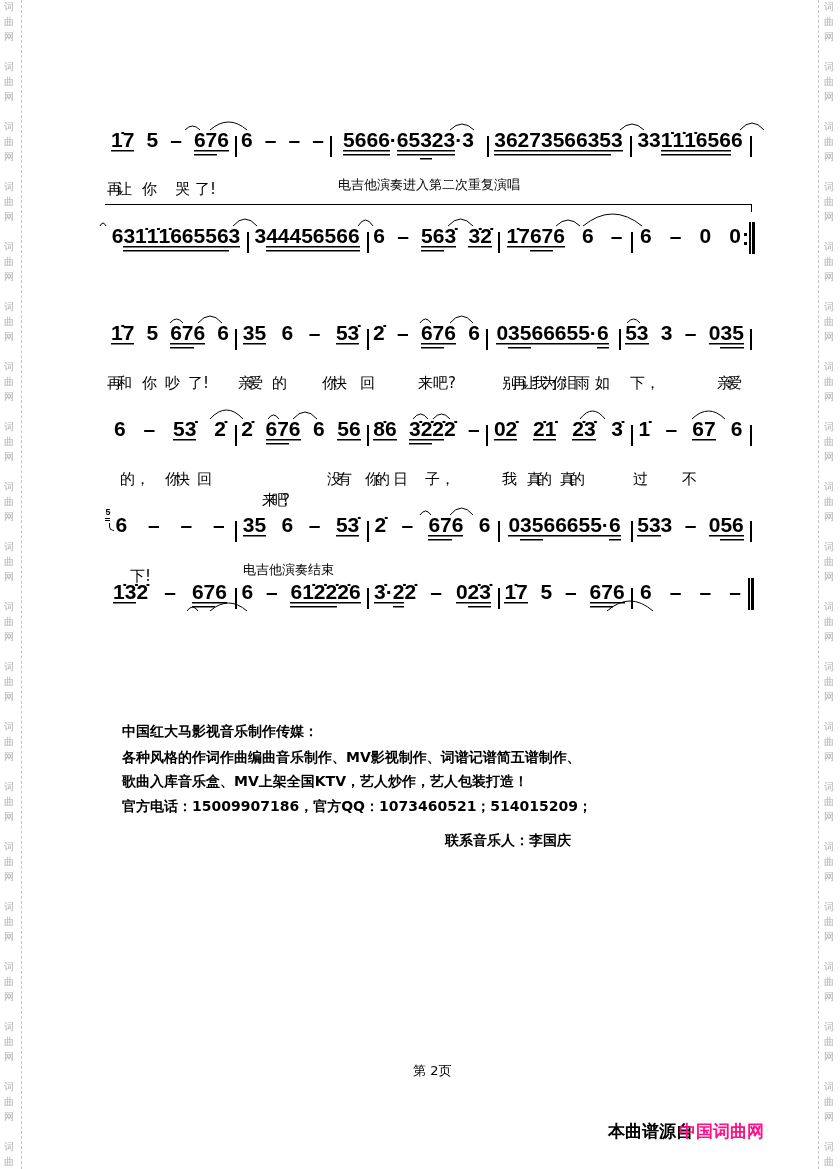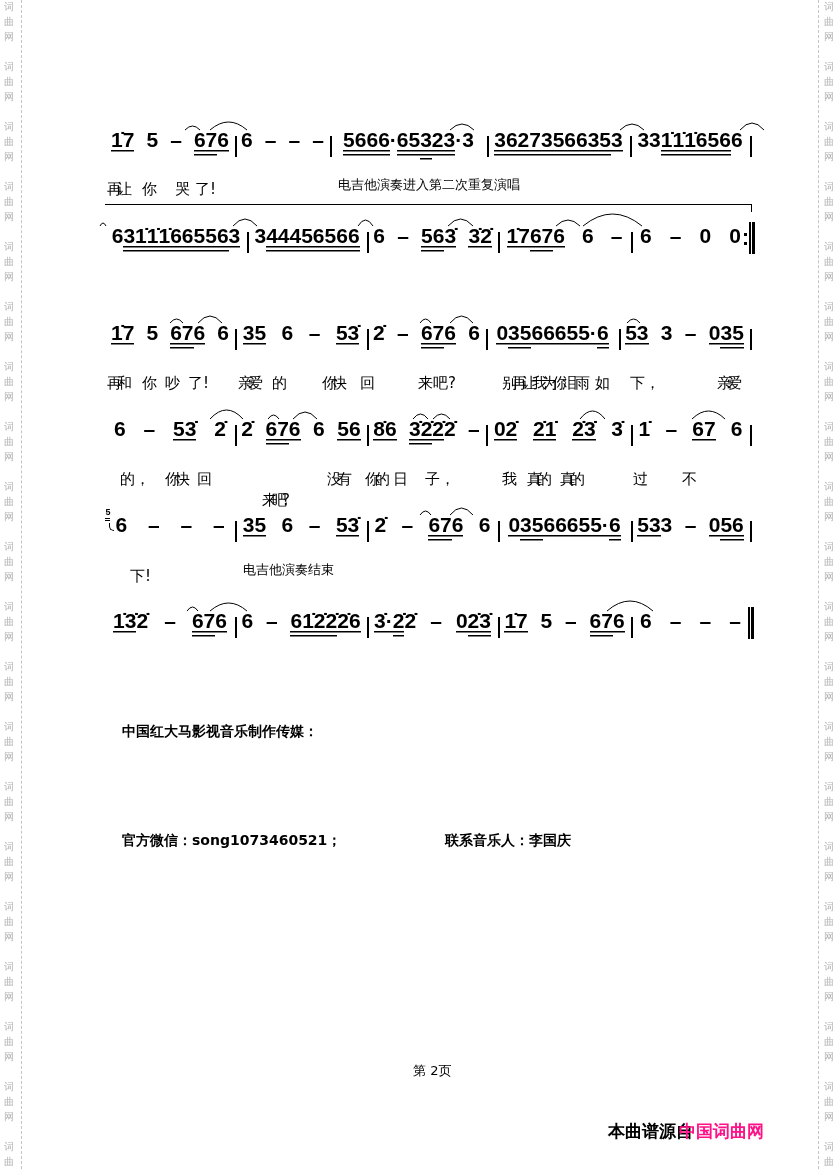--- a/index.html
+++ b/index.html
@@ -551,21 +551,21 @@
           </span>
           <span class="group">
             <span class="seg u1"><span class="txt">0</span></span>
             <span class="seg u2"><span class="txt">56</span></span>
           </span>
         </div>
         <div class="bar" style="left: 750px;"></div>
       </div>
       <div class="lyric" style="left: 130px; top: 567px;">下!</div>
       <div class="anno" style="left: 243px; top: 562px;">电吉他演奏结束</div>
-      <div class="row" style="top: 609px;">
+      <div class="row" style="top: 580px;">
         <div class="measure" style="left: 105px; width: 130px;">
           <span class="group">
             <span class="seg u1"><span class="txt">1̇3̇</span></span>
             <span class="seg"><span class="txt">2̇</span></span>
           </span>
           <span class="group">
             <span class="seg"><span class="txt">–</span></span>
           </span>
           <span class="group">
             <span class="seg u2"><span class="txt">67</span></span>
@@ -660,20 +660,22 @@
       <path d="M580 419 Q 592.5 403 605 419" fill="none" stroke="#000" stroke-width="1"></path>
       <path d="M692 419 Q 708.5 403 725 419" fill="none" stroke="#000" stroke-width="1"></path>
       <path d="M420 515 Q 425.5 507 431 515" fill="none" stroke="#000" stroke-width="1"></path>
       <path d="M450 515 Q 461.5 501 473 515" fill="none" stroke="#000" stroke-width="1"></path>
       <path d="M187 611 Q 192.5 603 198 611" fill="none" stroke="#000" stroke-width="1"></path>
       <path d="M210 611 Q 228.5 595 247 611" fill="none" stroke="#000" stroke-width="1"></path>
       <path d="M607 611 Q 630 591 653 611" fill="none" stroke="#000" stroke-width="1"></path>
     </svg>
 
   <div class="footer-line" style="top:722px">中国红大马影视音乐制作传媒：</div>
-  <div class="footer-line" style="top:831px">官方微信：song1073460521；</div>
+  <div class="footer-line" style="top:748px">各种风格的作词作曲编曲音乐制作、MV影视制作、词谱记谱简五谱制作、</div>
+  <div class="footer-line" style="top:772px">歌曲入库音乐盒、MV上架全国KTV，艺人炒作，艺人包装打造！</div>
+  <div class="footer-line" style="top:797px">官方电话：15009907186，官方QQ：1073460521；514015209；</div>
   <div class="footer-line" style="top:831px; left:445px">联系音乐人：李国庆</div>
 
   <div class="page-label">第 2页</div>
 
   <div class="src" style="left:608px">本曲谱源自</div>
   <div class="src" id="src-site" style="left: 679px; color: rgb(255, 17, 135);">中国词曲网</div>
 </div>
 
 </body></html>

